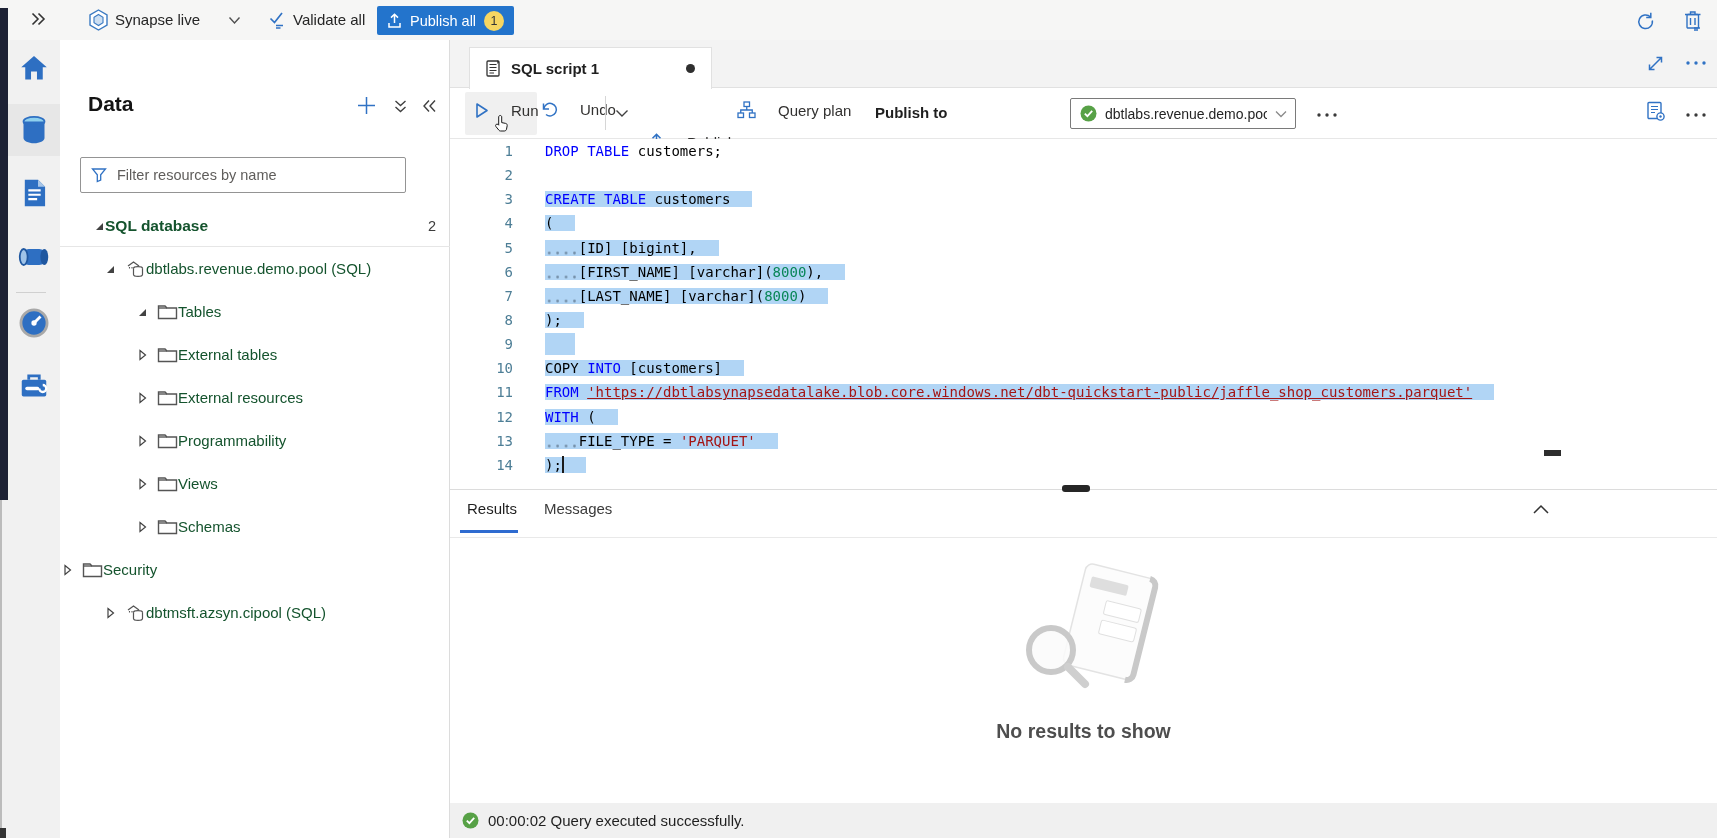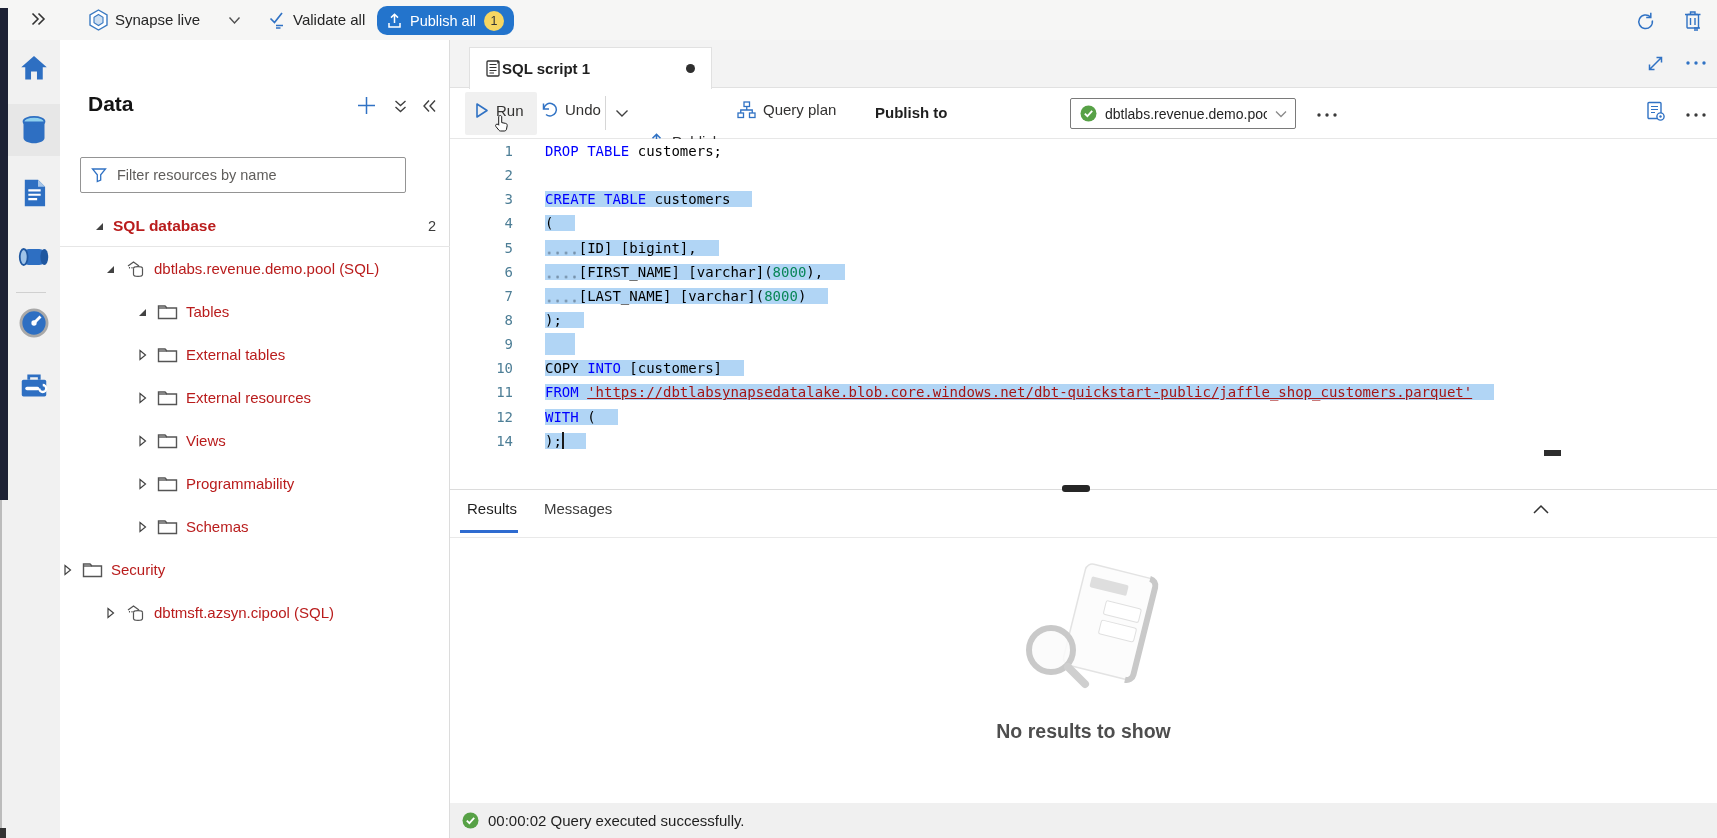--- a/index.html
+++ b/index.html
@@ -9,21 +9,21 @@
   svg{display:block;}
 
   
   #top-bar{left:0;top:0;width:1717px;height:40px;background:#f6f6f5;border-bottom:1px solid #e3e3e3;}
   #collapse-left{left:30px;top:11px;}
   #logo{left:88px;top:9px;}
   #mode-label{left:115px;top:11px;font-size:15px;color:#252525;}
   #mode-chevron{left:228px;top:16px;}
   #validate-icon{left:268px;top:10px;}
   #validate-label{left:293px;top:11px;font-size:15px;color:#252525;}
-  #publish-btn{left:377px;top:6px;height:29px;background:#2374cc;border-radius:10px;display:flex;align-items:center;
+  #publish-btn{left:377px;top:6px;height:29px;background:#2374cc;border-radius:2px;display:flex;align-items:center;
                padding:0 10px;gap:8px;cursor:pointer;}
   #publish-label{color:#fff;font-size:14.5px;}
   #publish-badge{width:20px;height:20px;border-radius:50%;background:#f6d662;color:#343434;font-size:12.5px;
                  display:flex;align-items:center;justify-content:center;}
   #refresh-btn{left:1635px;top:10px;}
   #discard-btn{left:1683px;top:9px;}
 
   
   #nav-rail{left:0;top:40px;width:60px;height:798px;background:#f1f1f1;}
   #rail-strip{left:0;top:8px;width:8px;height:492px;background:#1d2235;}
@@ -43,39 +43,39 @@
           font-size:15px;color:#3d3d3d;cursor:pointer;}
   #sb-tab-0{left:36px;width:154px;color:#1f1f1f;}
   #sb-tab-1{left:190px;width:150px;}
   #sb-tab-underline{left:36px;top:142px;width:154px;height:3px;background:#2e6bd0;}
   #filter-box{left:20px;top:117px;width:326px;height:36px;border:1px solid #949494;border-radius:2px;background:#fff;
               display:flex;align-items:center;box-sizing:border-box;padding:0 8px 0 10px;gap:8px;}
   #filter-input{border:none;outline:none;flex:1;font-size:14.5px;font-family:"Liberation Sans",sans-serif;color:#444;background:transparent;}
   #filter-input::placeholder{color:#5f5d5b;}
   #tree{left:0;top:164px;width:390px;}
   .tree-row{height:43px;display:flex;align-items:center;cursor:pointer;position:relative;}
-  .tree-row .lbl{font-size:15px;color:#b91c1c;margin-left:8px;white-space:nowrap;}
+  .tree-row .lbl{font-size:15px;color:#14532d;white-space:nowrap;}
   .tree-row.lv0 .lbl{font-weight:600;font-size:15.5px;}
   .tree-row .twisty{width:13px;display:flex;justify-content:center;}
   .tree-row .node-ico{margin-left:9px;}
   .tree-row .count{position:absolute;right:14px;font-size:14.5px;color:#3c3c3c;}
   #tree-sep{left:0px;top:206px;width:390px;height:1px;background:#e6e6e6;}
 
   
   #editor{left:450px;top:40px;width:1267px;height:798px;background:#fff;}
   #tab-strip{left:0;top:0;width:1267px;height:48px;background:#f3f3f3;border-bottom:1px solid #e1e1e1;box-sizing:border-box;}
   #script-tab{left:19px;top:7px;width:243px;height:42px;background:#fff;border:1px solid #e1e1e1;border-bottom:none;
-              box-sizing:border-box;display:flex;align-items:center;padding-left:14px;z-index:2;cursor:pointer;}
+              box-sizing:border-box;display:flex;align-items:center;padding-left:14px;gap:9px;z-index:2;cursor:pointer;}
   #tab-title{font-size:15px;font-weight:600;color:#1f1f1f;}
   #dirty-dot{position:absolute;right:16px;width:9px;height:9px;border-radius:50%;background:#2f2f2f;}
   #tab-expand{left:1197px;top:15px;cursor:pointer;}
   #tab-more{left:1235px;top:20px;cursor:pointer;}
 
   #toolbar{left:0;top:48px;width:1267px;height:51px;border-bottom:1px solid #e7e7e7;box-sizing:border-box;background:#fff;}
-  .tb-item{position:absolute;display:flex;align-items:flex-start;gap:7px;font-size:15px;color:#323130;cursor:pointer;}
+  .tb-item{position:absolute;display:flex;align-items:flex-end;gap:22px;font-size:15px;color:#323130;cursor:pointer;}
   #run-hover{left:15px;top:4px;width:72px;height:43px;background:#f0f0f0;border-radius:2px;}
   #run-btn{left:25px;top:14px;}
   #undo-btn{left:90px;top:13px;}
   #tb-sep1{left:155px;top:8px;width:1px;height:34px;background:#d6d6d6;}
   #tb-chevron{left:165px;top:21px;cursor:pointer;}
   #publish2-btn{left:198px;top:13px;margin-top:32px;}
   #qp-btn{left:287px;top:13px;}
   #connect-label{left:425px;top:16px;font-weight:600;color:#1f1f1f;}
   #pool-select{left:620px;top:10px;width:226px;height:31px;border:1px solid #7a7a7a;border-radius:2px;background:#fff;
                display:flex;align-items:center;box-sizing:border-box;padding:0 8px 0 9px;gap:8px;cursor:pointer;}
@@ -332,35 +332,35 @@
           <svg width="12" height="12" viewBox="0 0 12 12">
             <path d="M4 1.5 L9.5 6 L4 10.5 Z" fill="none" stroke="#424242" stroke-width="1.2"></path>
           </svg>
         </span>
         <span class="node-ico">
           <svg width="21" height="17" viewBox="0 0 21 17">
             <path d="M1.5 3 H8 L10 5 H19.5 V15.5 H1.5 Z" fill="none" stroke="#555" stroke-width="1.4"></path>
             <path d="M1.5 5 H10" stroke="#555" stroke-width="1.4"></path>
           </svg>
         </span>
-        <span class="lbl">Views</span>
+        <span class="lbl">Programmability</span>
       </div>
       <div class="tree-row lv2" style="padding-left: 75px;">
         <span class="twisty">
           <svg width="12" height="12" viewBox="0 0 12 12">
             <path d="M4 1.5 L9.5 6 L4 10.5 Z" fill="none" stroke="#424242" stroke-width="1.2"></path>
           </svg>
         </span>
         <span class="node-ico">
           <svg width="21" height="17" viewBox="0 0 21 17">
             <path d="M1.5 3 H8 L10 5 H19.5 V15.5 H1.5 Z" fill="none" stroke="#555" stroke-width="1.4"></path>
             <path d="M1.5 5 H10" stroke="#555" stroke-width="1.4"></path>
           </svg>
         </span>
-        <span class="lbl">Programmability</span>
+        <span class="lbl">Views</span>
       </div>
       <div class="tree-row lv2" style="padding-left: 75px;">
         <span class="twisty">
           <svg width="12" height="12" viewBox="0 0 12 12">
             <path d="M4 1.5 L9.5 6 L4 10.5 Z" fill="none" stroke="#424242" stroke-width="1.2"></path>
           </svg>
         </span>
         <span class="node-ico">
           <svg width="21" height="17" viewBox="0 0 21 17">
             <path d="M1.5 3 H8 L10 5 H19.5 V15.5 H1.5 Z" fill="none" stroke="#555" stroke-width="1.4"></path>
@@ -560,20 +560,24 @@
         <span class="ln">10</span>
         <span class="ct"><span class="hl"><span class="c-pl">COPY </span><span class="c-kw">INTO</span><span class="c-pl"> [customers]</span></span></span>
       </div>
       <div class="code-row">
         <span class="ln">11</span>
         <span class="ct"><span class="hl"><span class="c-kw">FROM</span><span class="c-pl"> </span><span class="c-str u">'https://dbtlabsynapsedatalake.blob.core.windows.net/dbt-quickstart-public/jaffle_shop_customers.parquet'</span></span></span>
       </div>
       <div class="code-row">
         <span class="ln">12</span>
         <span class="ct"><span class="hl"><span class="c-kw">WITH</span><span class="c-pl"> (</span></span></span>
+      </div>
+      <div class="code-row">
+        <span class="ln">13</span>
+        <span class="ct"><span class="hl"><span class="c-ws">    </span><span class="c-pl">FILE_TYPE = </span><span class="c-str">'PARQUET'</span></span></span>
       </div>
       <div class="code-row">
         <span class="ln">14</span>
         <span class="ct"><span class="hl"><span class="c-pl">);</span><span class="caret"></span></span></span>
       </div>
     </div>
   <div id="ruler-dash" class="abs"></div>
 
   <div id="sash" class="abs"></div>
   <div id="sash-handle" class="abs"></div>

